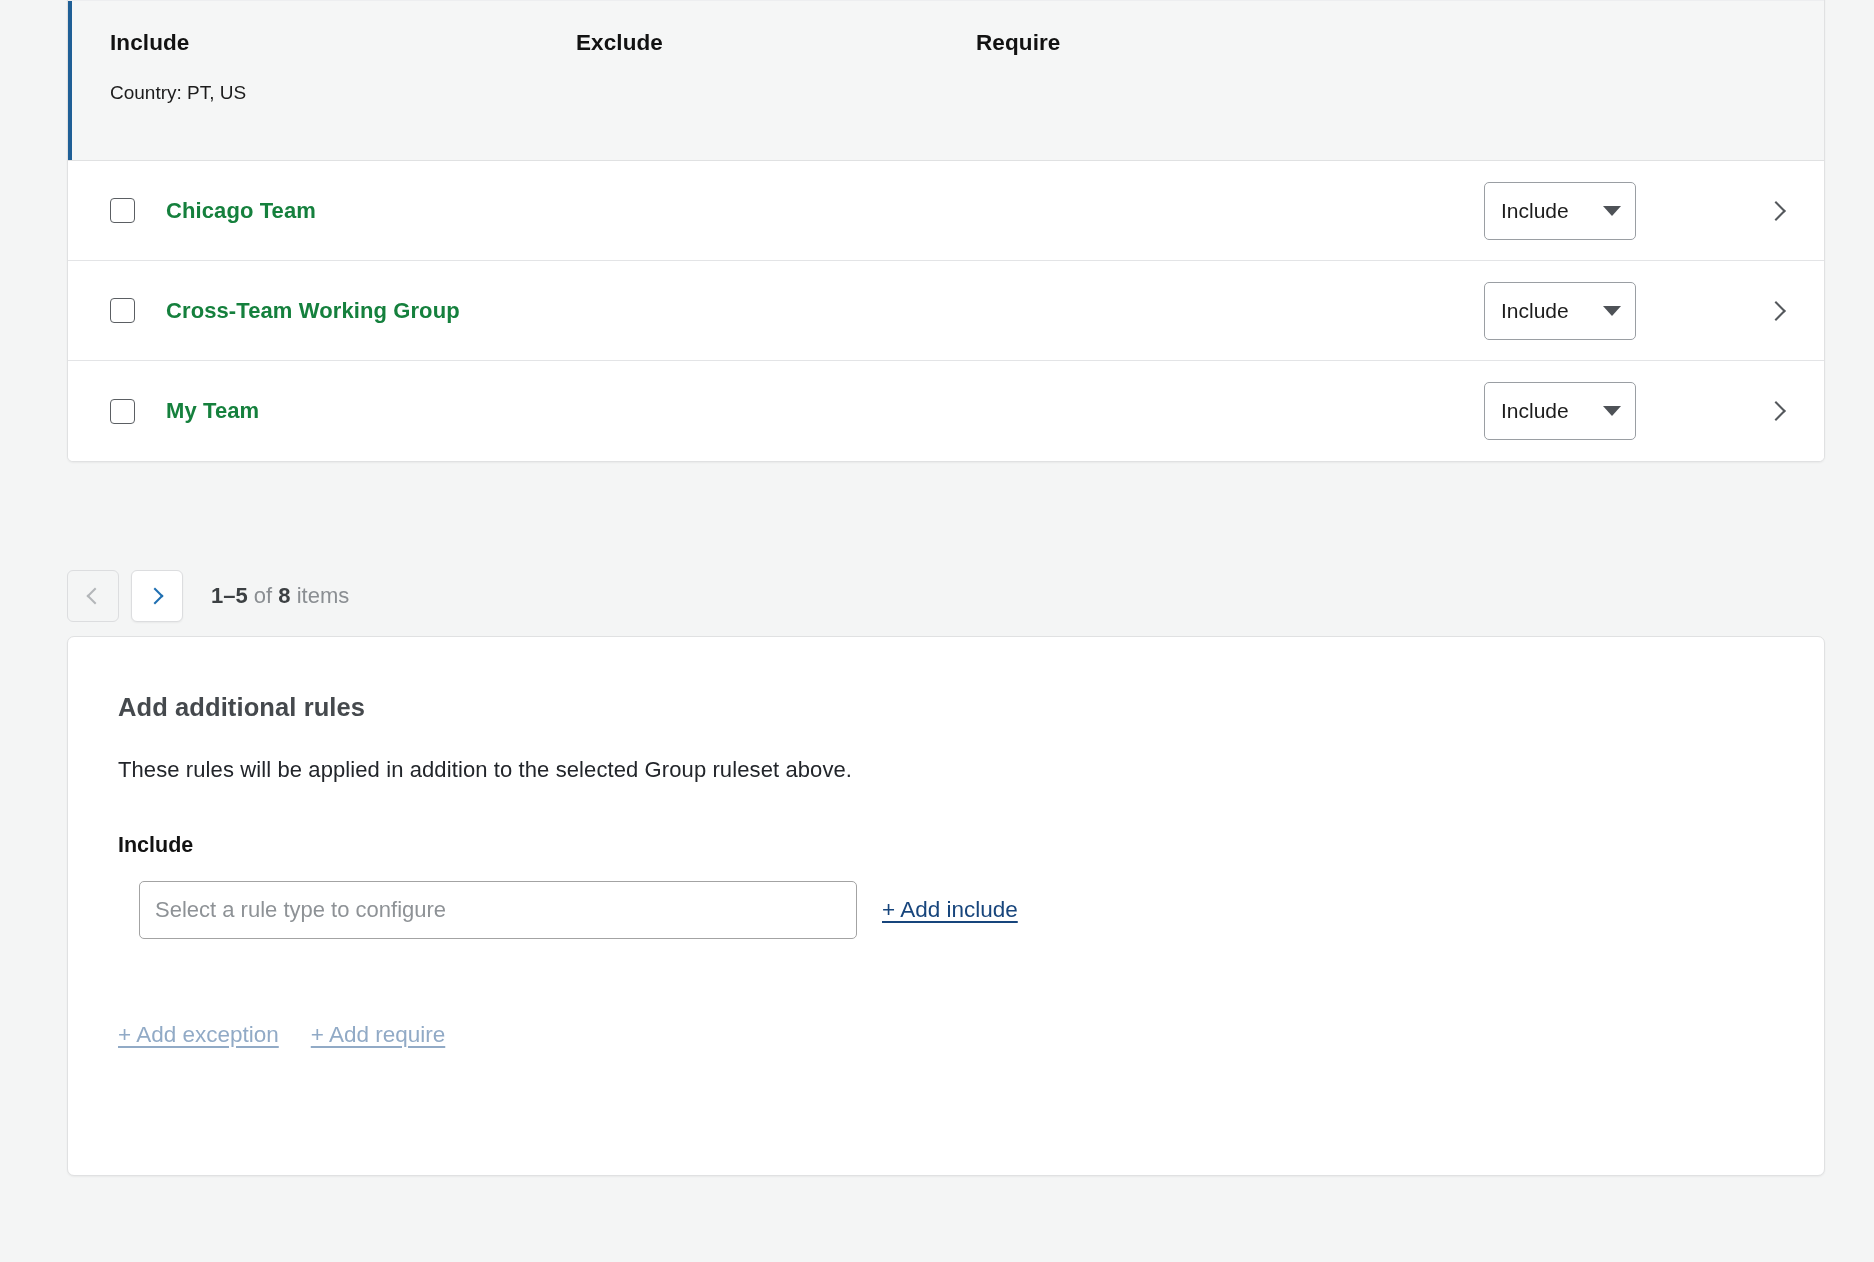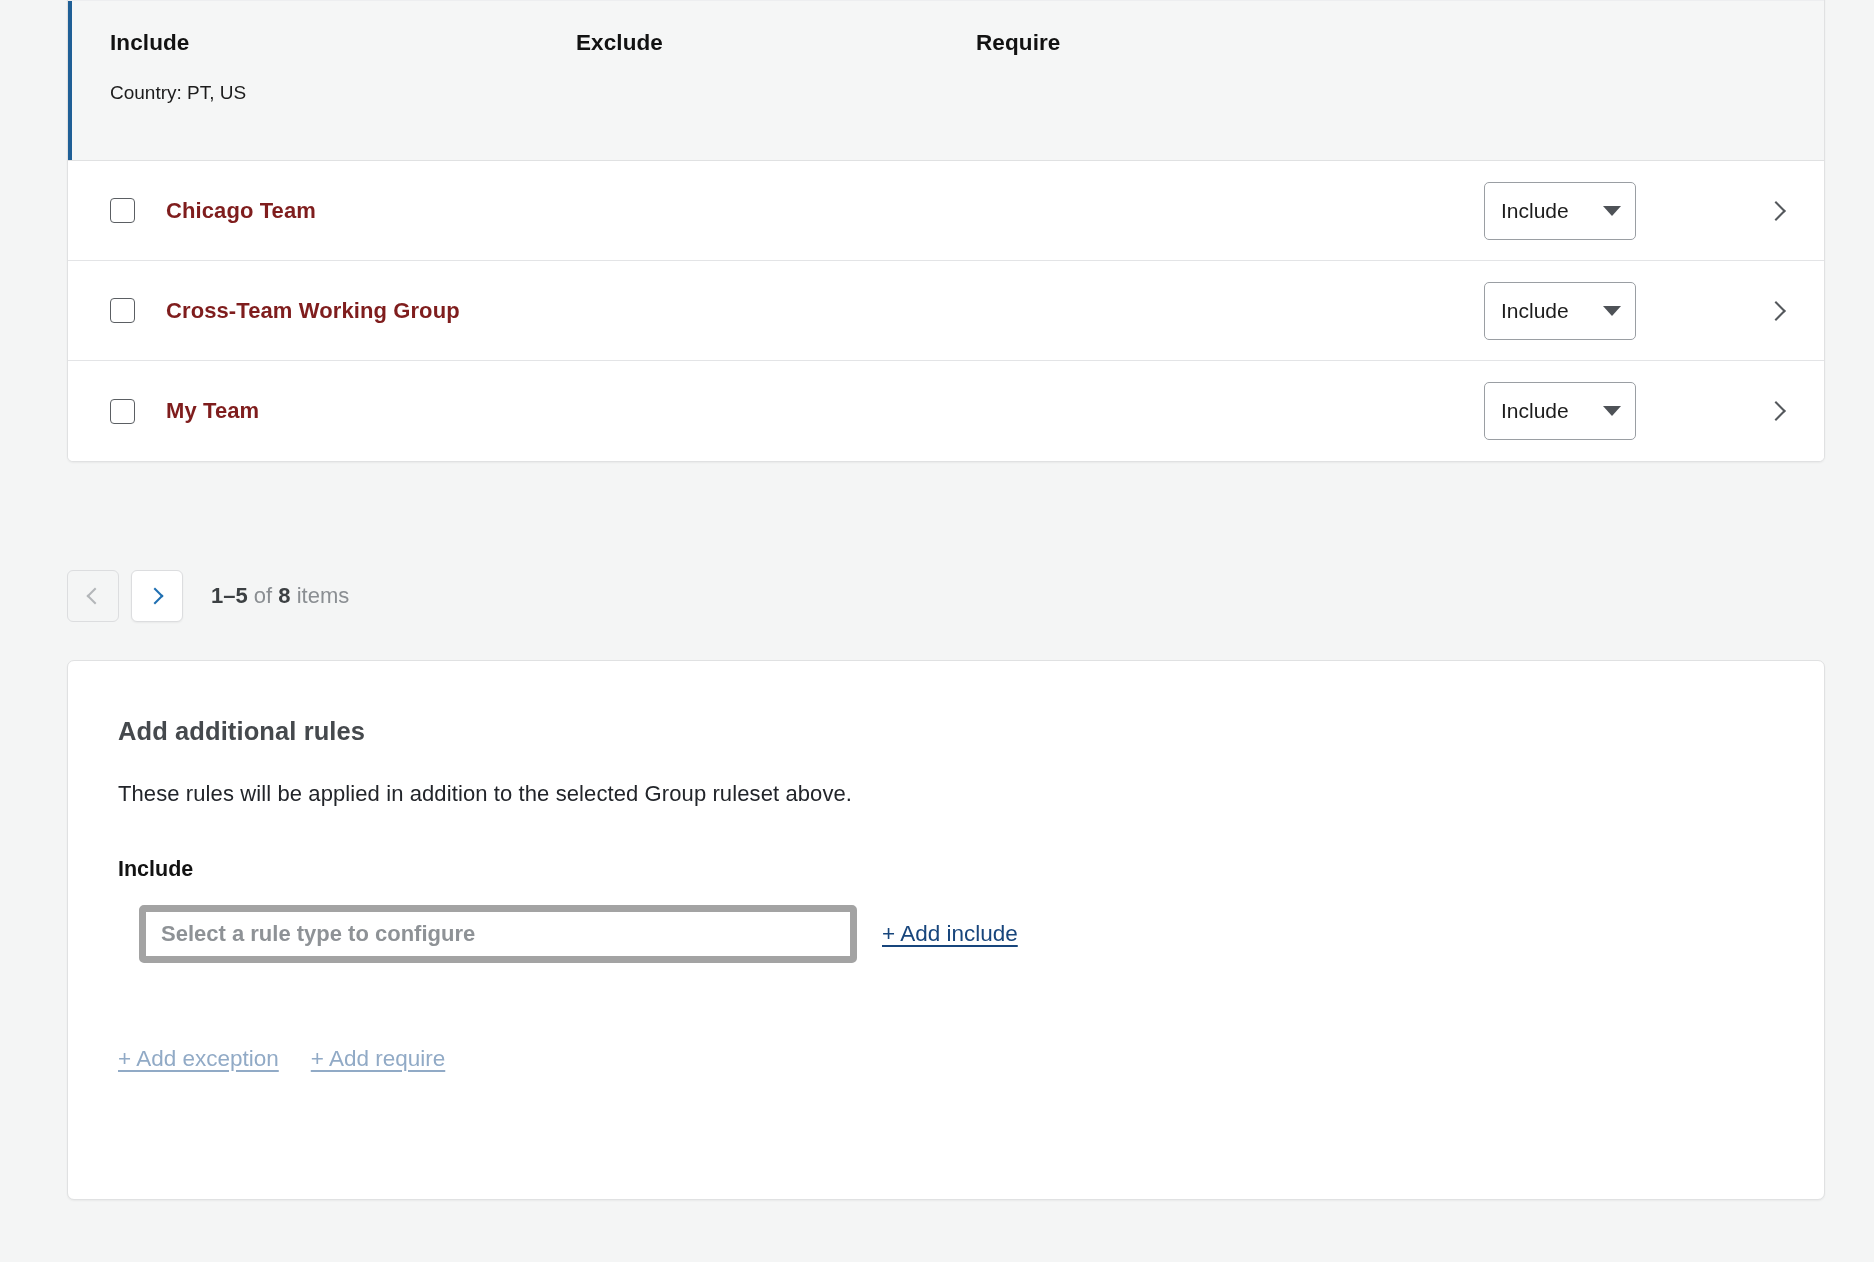--- a/index.html
+++ b/index.html
@@ -96,21 +96,21 @@
     border: 1.6px solid #5b5f63;
     border-radius: 4px;
     background: #fff;
     flex: 0 0 auto;
   }
 
   .row-label {
     margin-left: 31px;
     font-size: 22px;
     font-weight: 700;
-    color: #7f1d1d;
+    color: #15803d;
     letter-spacing: .1px;
     flex: 1 1 auto;
     white-space: nowrap;
   }
 
   .row-select {
     flex: 0 0 auto;
     width: 152px;
     height: 58px;
     border: 1px solid #9a9ea3;
@@ -188,21 +188,21 @@
     font-size: 22px;
     color: #8a8e92;
     white-space: nowrap;
   }
   .page-status b { color: #3c4043; font-weight: 700; }
 
   
   .rules-card {
     position: absolute;
     left: 67px;
-    top: 660px;
+    top: 636px;
     width: 1758px;
     height: 540px;
     background: #ffffff;
     border: 1px solid #e0e1e2;
     border-radius: 7px;
     box-shadow: 0 1px 2px rgba(0,0,0,0.05);
     padding: 56px 0 0 50px;
   }
 
   .rules-title {
@@ -243,27 +243,26 @@
   .type-select .sel-text {
     flex: 1 1 auto;
     font-size: 22px;
     color: #3a3e42;
   }
 
   .config-input {
     margin-left: 21px;
     width: 718px;
     height: 58px;
-    border: 7px solid #a3a3a3;
+    border: 1px solid #a3a3a3;
     border-radius: 5px;
     background: #fff;
     display: flex;
     align-items: center;
     padding: 0 15px;
-    font-weight: bold;
   }
   .config-input .ph {
     font-size: 22px;
     color: #8e9296;
   }
 
   .add-include-link {
     margin-left: 25px;
     font-size: 22.5px;
     color: #17457c;

